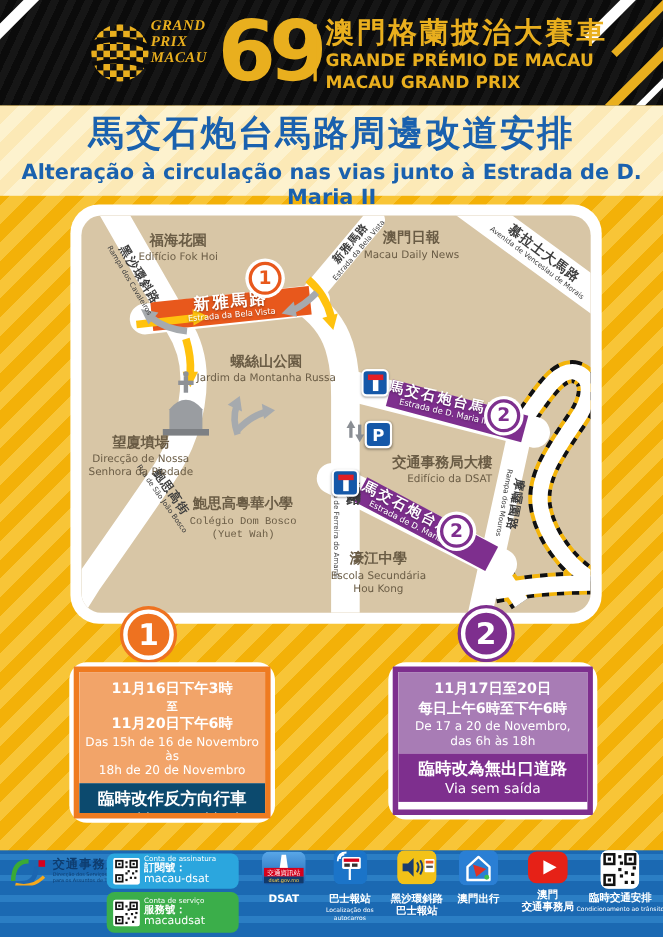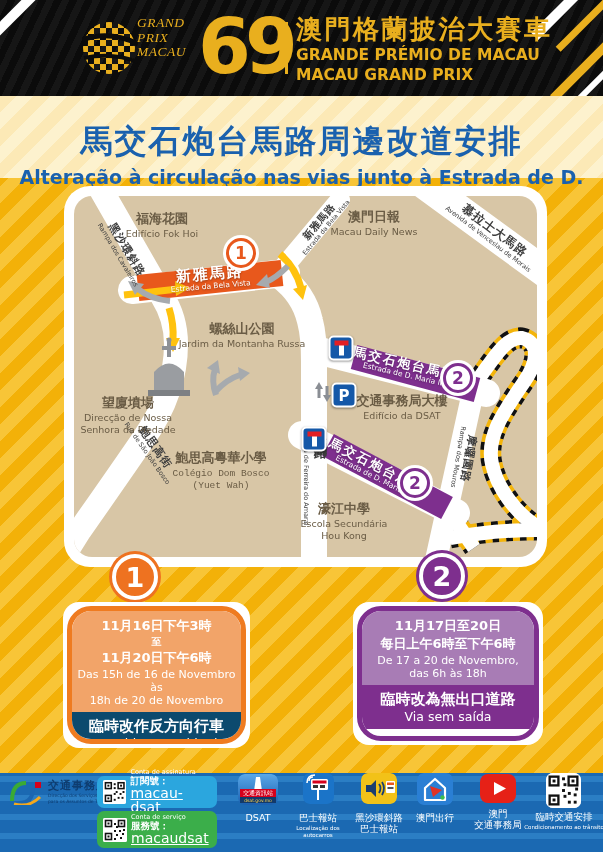--- a/index.html
+++ b/index.html
@@ -5,31 +5,31 @@
   * { margin:0; padding:0; box-sizing:border-box; }
   body { font-family:"DejaVu Sans","Liberation Sans",sans-serif; }
   .page { position:relative; width:603px; height:852px; overflow:hidden;
           background:repeating-linear-gradient(135deg,#F3B108 0 12px,#F8C537 12px 24px); }
 
   
   .header { position:absolute; left:0; top:0; width:603px; height:96px; overflow:hidden;
             background:repeating-linear-gradient(115deg,#161616 0 7px,#0b0b0b 7px 14px); }
   .deco { position:absolute; }
   .gp-text { position:absolute; left:137px; top:16px; line-height:1.08; font-family:"Liberation Serif","DejaVu Serif",serif;
-             font-style:italic; font-weight:normal; font-size:13.5px; color:#E9AF1E; letter-spacing:.5px; }
+             font-style:italic; font-weight:bold; font-size:13.5px; color:#E9AF1E; letter-spacing:.5px; }
   .edition { position:absolute; left:198px; top:2px; font-size:76px; font-weight:800; letter-spacing:-6px; color:#E9AF1E; }
   .hdr-divider { position:absolute; left:285px; top:22px; width:3px; height:52px; background:#E9AF1E; }
   .hdr-zh { position:absolute; left:296px; top:12px; font-size:26px; font-weight:bold; letter-spacing:2.5px; color:#E9AF1E; }
   .hdr-pt { position:absolute; left:296px; top:46px; font-size:15.5px; font-weight:bold; color:#E9AF1E; }
   .hdr-en { position:absolute; left:296px; top:66px; font-size:15.5px; font-weight:bold; color:#E9AF1E; }
 
   
   .banner { position:absolute; left:0; top:96px; width:603px; height:82px; text-align:center;
             background:repeating-linear-gradient(135deg,#FCE9B6 0 12px,#FDF2CE 12px 24px); }
-  .banner-zh { padding-top:24px; font-size:32px; font-weight:bold; color:#1A61AE; letter-spacing:2px; }
+  .banner-zh { padding-top:4px; font-size:32px; font-weight:bold; color:#1A61AE; letter-spacing:2px; }
   .banner-pt { font-size:19px; font-weight:bold; color:#1A61AE; margin-top:2px; }
 
   
   .map-card { position:absolute; left:64px; top:186px; width:483px; height:381px; background:#fff; border-radius:26px; }
   .map-inner { position:absolute; left:10px; top:10px; width:463px; height:361px; border-radius:18px;
                background:#D8C6A6; overflow:hidden; }
   .map-inner svg.base { position:absolute; left:0; top:0; }
   .lm { position:absolute; text-align:center; color:#6A5C45; line-height:1.3; white-space:nowrap; }
   .lm .zh { display:block; font-size:13px; font-weight:bold; }
   .lm .pt { display:block; font-size:9.5px; }
@@ -53,21 +53,21 @@
   .sign .tv { position:absolute; left:50%; top:6px; width:5px; height:12px; background:#fff; transform:translateX(-50%); }
   .sign .th { position:absolute; left:50%; top:3px; width:14px; height:5px; background:#E31E24; transform:translateX(-50%); }
   .sign.p { color:#fff; font-weight:bold; font-size:15px; display:flex; align-items:center; justify-content:center; }
 
   
   .bsec { position:absolute; width:46px; height:46px; border-radius:50%; display:flex; align-items:center;
           justify-content:center; color:#fff; font-size:27px; font-weight:bold; border:4px solid #fff; }
   .bsec.or { background:#EE7220; box-shadow:0 0 0 3px #EE7220; }
   .bsec.pu { background:#7E2F8E; box-shadow:0 0 0 3px #7E2F8E; }
   .notice { position:absolute; background:#fff; border-radius:16px; padding:4px; }
-  .n-frame { border-radius:24px; overflow:hidden; height:100%; }
+  .n-frame { border-radius:1px; overflow:hidden; height:100%; }
   .notice.n1 .n-frame { border:5px solid #EF7B20; }
   .notice.n2 .n-frame { border:5px solid #7E2F8E; }
   .n-top { text-align:center; color:#fff; padding:6px 2px 5px; }
   .notice.n1 .n-top { background:#F2A469; }
   .notice.n2 .n-top { background:#A87CB5; }
   .n-bottom { text-align:center; color:#fff; padding:5px 2px; }
   .notice.n1 .n-bottom { background:#0c4a6e; }
   .notice.n2 .n-bottom { background:#7E2F8E; }
   .n-date { font-size:13px; font-weight:bold; }
   .n-to { font-size:10px; font-weight:bold; }
@@ -80,24 +80,24 @@
             background:repeating-linear-gradient(0deg,#1B69B2 0 13px,#2B7EC4 13px 19px); }
   .agency { position:absolute; left:8px; top:4px; display:flex; align-items:center; gap:4px; }
   .agency-text .zh { font-size:11px; font-weight:bold; color:#0E3D70; letter-spacing:1px; }
   .agency-text .pt { font-size:4.5px; color:#0E3D70; line-height:1.3; }
   .pill { position:absolute; display:flex; align-items:center; gap:4px; border-radius:7px; padding:3px 6px; color:#fff; }
   .pill.sub { left:97px; top:3px; width:120px; height:32px; background:#2BA6DE; }
   .pill.srv { left:97px; top:38px; width:120px; height:37px; background:#3BAE4A; }
   .pill .txt { line-height:1.05; }
   .pill .lbl { font-size:6.5px; display:block; }
   .pill .zh { font-size:9.5px; font-weight:bold; display:block; }
-  .pill .acct { font-size:14px; display:block;text-decoration:underline; }
+  .pill .acct { font-size:10px; display:block; }
   .qr { background:#fff; border-radius:2px; }
   .app-icon { position:absolute; border-radius:7px; overflow:hidden; }
-  .app-label { position:absolute; text-align:center; color:#fff; font-size:9.5px; font-weight:normal;
+  .app-label { position:absolute; text-align:center; color:#fff; font-size:9.5px; font-weight:bold;
                transform:translateX(-50%); line-height:1.15; white-space:nowrap; }
   .app-sub { position:absolute; text-align:center; color:#fff; font-size:5.5px; transform:translateX(-50%);
              line-height:1.2; white-space:nowrap; }
 </style>
 </head>
 <body>
 
 <div class="page">
 
   <div class="header">
@@ -257,21 +257,21 @@
         <span class="pt">Edifício Fok Hoi</span>
       </div>
       <div class="lm" style="left:300px;top:28px;transform:translate(-50%,-50%);">
         <span class="zh">澳門日報</span>
         <span class="pt">Macau Daily News</span>
       </div>
       <div class="lm" style="left:168px;top:140px;transform:translate(-50%,-50%);">
         <span class="zh">螺絲山公園</span>
         <span class="pt">Jardim da Montanha Russa</span>
       </div>
-      <div class="lm" style="left:328px;top:212px;transform:translate(-50%,-50%);">
+      <div class="lm" style="left:328px;top:232px;transform:translate(-50%,-50%);text-align:right;">
         <span class="zh">交通事務局大樓</span>
         <span class="pt">Edifício da DSAT</span>
       </div>
       <div class="lm" style="left:54px;top:220px;transform:translate(-50%,-50%);">
         <span class="zh">望廈墳場</span>
         <span class="pt">Direcção de Nossa</span>
         <span class="pt">Senhora da Piedade</span>
       </div>
       <div class="lm" style="left:147px;top:276px;transform:translate(-50%,-50%);font-family:Liberation Mono, monospace;">
         <span class="zh">鮑思高粵華小學</span>

